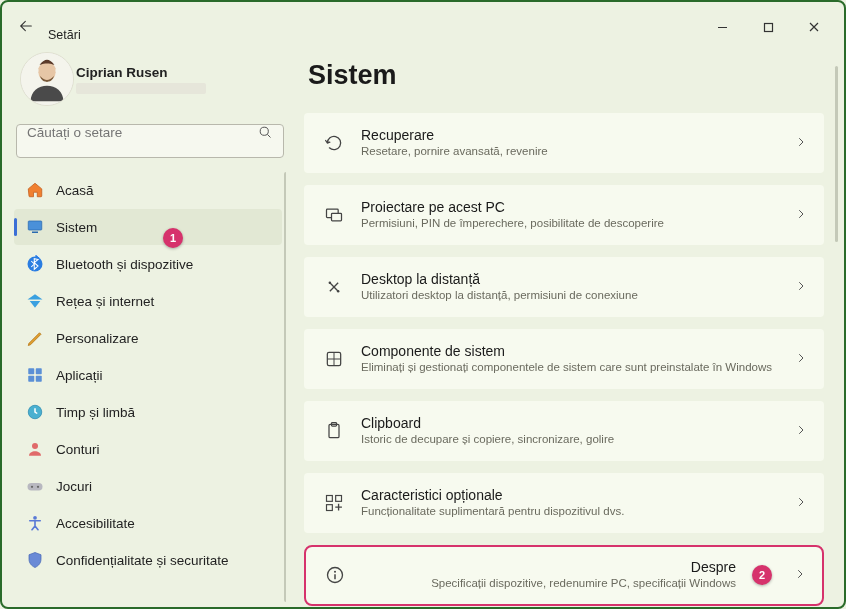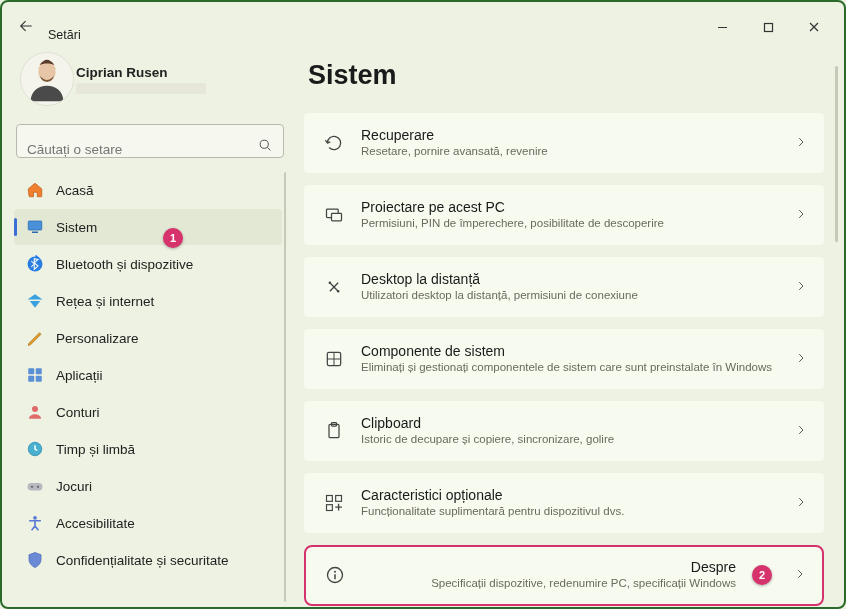--- a/index.html
+++ b/index.html
@@ -13,21 +13,21 @@
 
   .layout { display:flex; height: calc(100% - 40px); }
 
   .sidebar { width: 296px; padding: 6px 12px 0 12px; display:flex; flex-direction:column; position:relative; }
   .profile { display:flex; align-items:center; gap:2px; padding: 4px 6px 12px 6px; }
   .avatar { width:54px; height:54px; border-radius:50%; background: radial-gradient(circle at 50% 28%, #e8c9a8 0 16%, transparent 17%), radial-gradient(circle at 50% 70%, #dcdcdc 0 30%, transparent 31%), linear-gradient(#f3f3f3,#f3f3f3); background-size:cover; position:relative; overflow:hidden; border:1px solid #e0e0d0;}
   .avatar svg { width:100%; height:100%; }
   .profname { font-size:13.5px; font-weight:600; color:#222; }
   .profsub { width:130px; height:11px; background:#e6e6da; margin-top:3px; border-radius:2px; }
 
-  .search { margin: 6px 2px 14px 2px; height:34px; border:1px solid #b8b8ac; border-radius:4px; background:#f6f8ef; display:flex; align-items:flex-end; padding:0 10px; }
+  .search { margin: 6px 2px 14px 2px; height:34px; border:1px solid #b8b8ac; border-radius:4px; background:#f6f8ef; display:flex; align-items:flex-start; padding:0 10px; }
   .search input { border:none; outline:none; background:transparent; flex:1; font-size:13.5px; color:#555; }
   .search .sicon { color:#555; }
 
   .nav { flex:1; overflow:hidden; position:relative; }
   .nav-scroll { position:absolute; right:-2px; top:0; width:4px; height:430px; background:#c4c9b8; border-radius:3px; }
   .navlist { list-style:none; display:flex; flex-direction:column; gap:1px; padding-right:4px; }
   .navitem { display:flex; align-items:center; gap:12px; height:36px; padding:0 10px 0 12px; border-radius:4px; font-size:13.5px; color:#222; cursor:pointer; position:relative; }
   .navitem.selected { background:#e2e8d4; }
   .navitem.selected::before { content:""; position:absolute; left:0; top:9px; width:3px; height:18px; background:#3b6fd6; border-radius:2px; }
   .nicon { width:18px; height:18px; display:flex; align-items:center; justify-content:center; }
@@ -156,34 +156,34 @@
                 <rect x="13" y="3" width="8" height="8" rx="1" fill="#5a8fd6"></rect>
                 <rect x="3" y="13" width="8" height="8" rx="1" fill="#5a8fd6"></rect>
                 <rect x="13" y="13" width="8" height="8" rx="1" fill="#5a8fd6"></rect>
               </svg>
             </span>
             <span>Aplicații</span>
           </li>
           <li class="navitem">
             <span class="nicon">
               <svg width="18" height="18" viewBox="0 0 24 24">
+                <circle cx="12" cy="12" r="9" fill="#4ab0d0" stroke="#2a8ab0"></circle>
+                <path d="M12 7v5l3 2" stroke="#fff" stroke-width="2" fill="none"></path>
+              </svg>
+            </span>
+            <span>Timp și limbă</span>
+          </li>
+          <li class="navitem">
+            <span class="nicon">
+              <svg width="18" height="18" viewBox="0 0 24 24">
                 <circle cx="12" cy="8" r="4" fill="#e06a6a"></circle>
                 <path d="M4 21c0-4 4-6 8-6s8 2 8 6" fill="#e06a6a"></path>
               </svg>
             </span>
             <span>Conturi</span>
-          </li>
-          <li class="navitem">
-            <span class="nicon">
-              <svg width="18" height="18" viewBox="0 0 24 24">
-                <circle cx="12" cy="12" r="9" fill="#4ab0d0" stroke="#2a8ab0"></circle>
-                <path d="M12 7v5l3 2" stroke="#fff" stroke-width="2" fill="none"></path>
-              </svg>
-            </span>
-            <span>Timp și limbă</span>
           </li>
           <li class="navitem">
             <span class="nicon">
               <svg width="18" height="18" viewBox="0 0 24 24">
                 <rect x="2" y="8" width="20" height="10" rx="5" fill="#b8b8c0"></rect>
                 <circle cx="8" cy="13" r="1.5" fill="#666"></circle>
                 <circle cx="16" cy="13" r="1.5" fill="#666"></circle>
               </svg>
             </span>
             <span>Jocuri</span>

